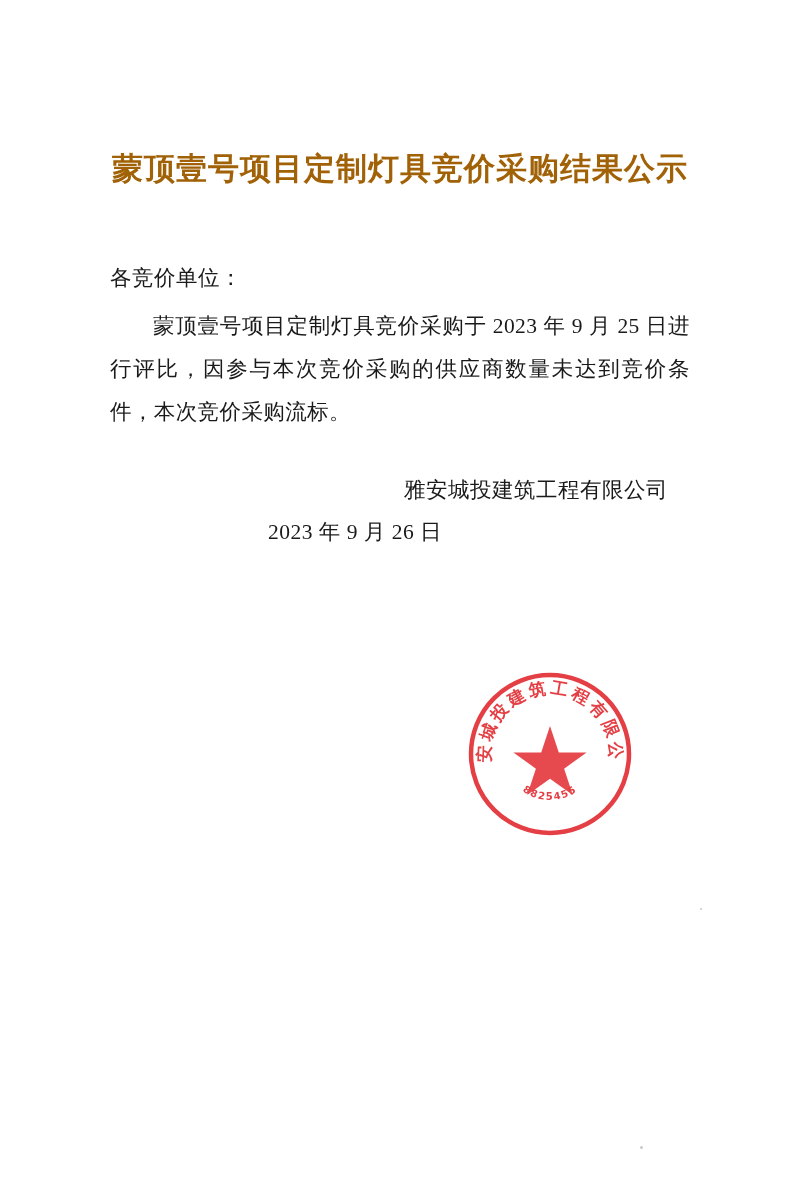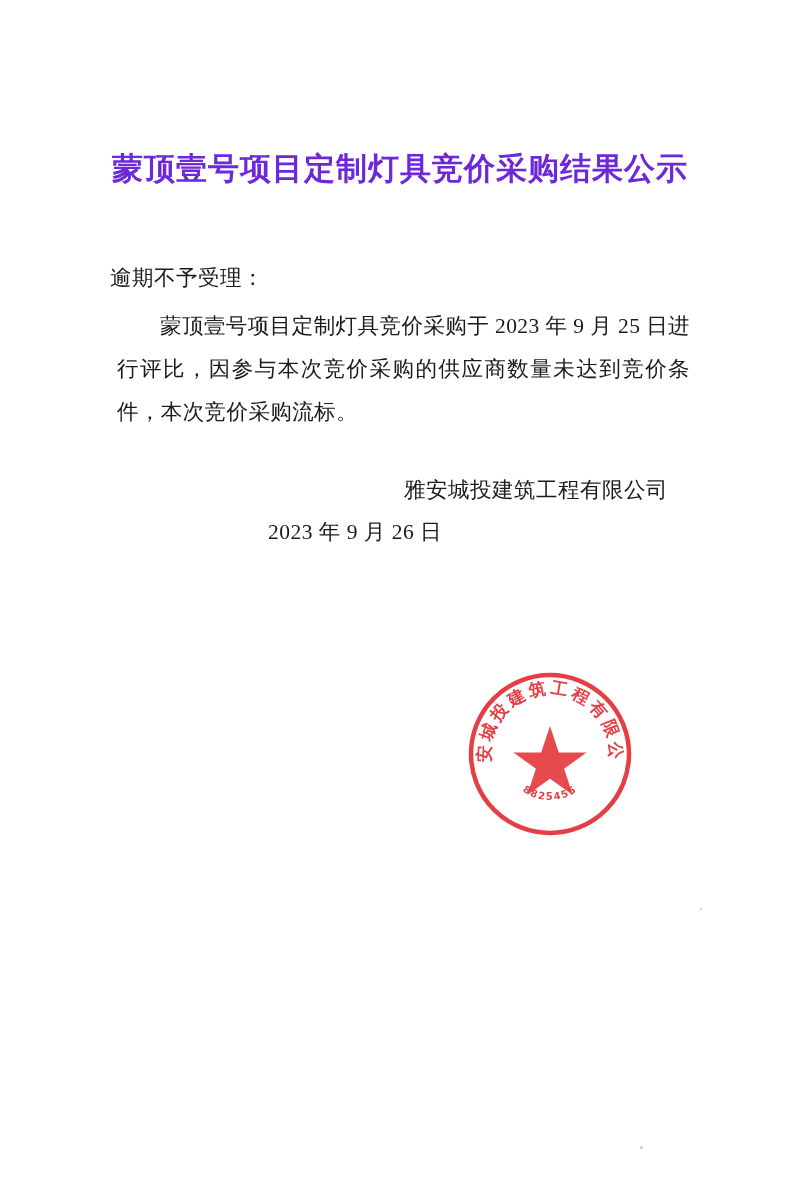--- a/index.html
+++ b/index.html
@@ -25,37 +25,37 @@
   }
 
   .doc-title {
     text-align: center;
     font-size: 31px;
     font-weight: bold;
     letter-spacing: 1px;
     margin-top: 148px;
     margin-bottom: 0;
     font-family: "DejaVu Sans", "Liberation Sans", sans-serif;
-    color: #6d28d9;
+    color: #a16207;
   }
 
   .salutation {
     margin-top: 68px;
     font-size: 21.5px;
     line-height: 1.9;
     letter-spacing: 0.5px;
   }
 
   .para {
     font-size: 21.5px;
     line-height: 2.0;
     text-align: justify;
     text-justify: inter-ideograph;
     text-indent: 2em;
-    margin: 6px 0 0 7px;
+    margin: 6px 0 0 0;
     letter-spacing: 0.4px;
   }
 
   .para.second {
     margin-top: 18px;
   }
 
   .signature-block {
     margin-top: 36px;
     text-align: right;
@@ -101,21 +101,21 @@
     border-radius: 50%;
   }
 </style>
 </head>
 <body>
 
 <div class="page">
 
   <h1 class="doc-title">蒙顶壹号项目定制灯具竞价采购结果公示</h1>
 
-  <div class="salutation">逾期不予受理：</div>
+  <div class="salutation">各竞价单位：</div>
 
   <p class="para">蒙顶壹号项目定制灯具竞价采购于 2023 年 9 月 25 日进行评比，因参与本次竞价采购的供应商数量未达到竞价条件，本次竞价采购流标。</p>
 
 
   <div class="signature-block">
     <div class="signature-line">雅安城投建筑工程有限公司</div>
     <div class="signature-date">2023 年 9 月 26 日</div>
   </div>
 
   <div class="seal">

